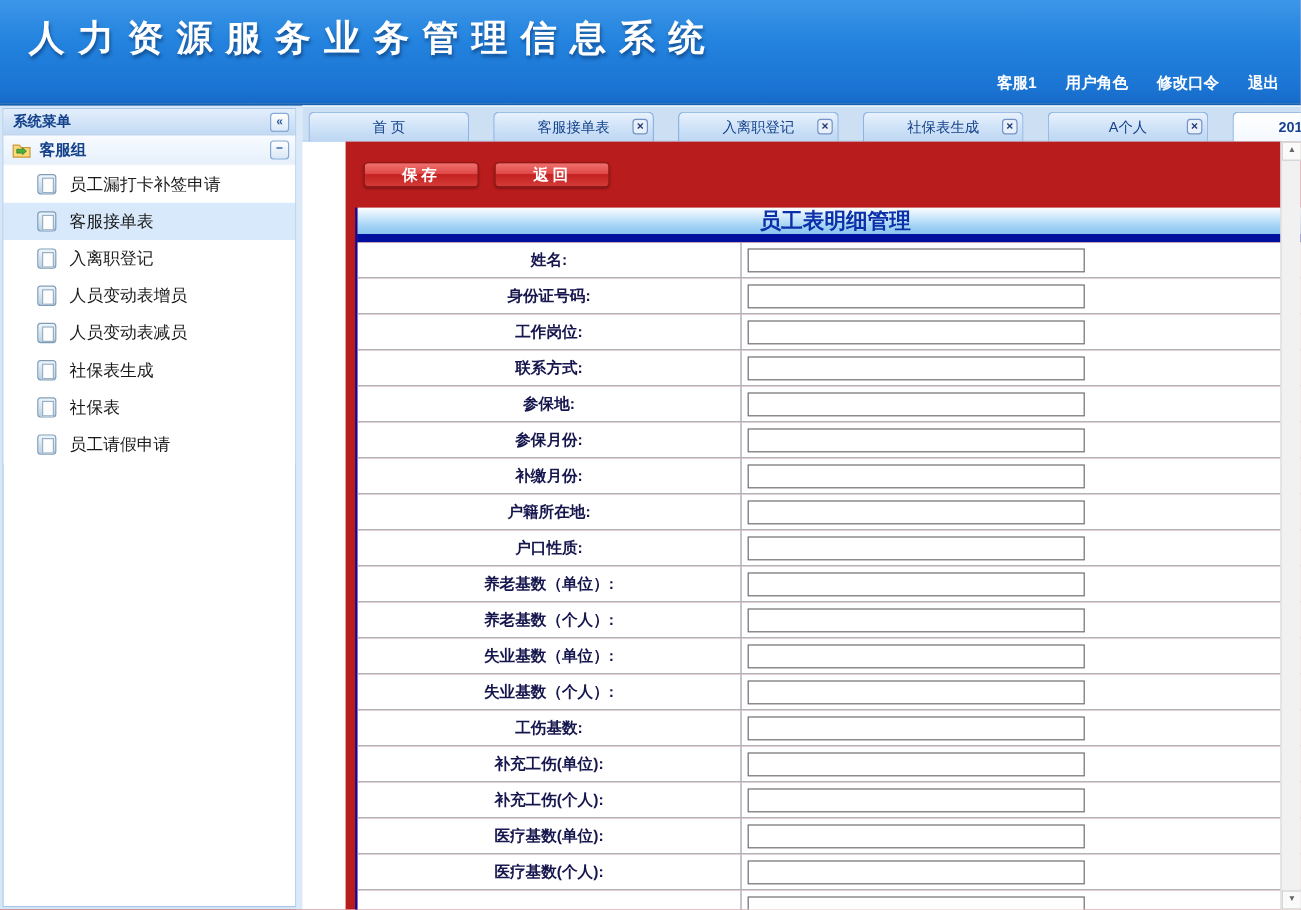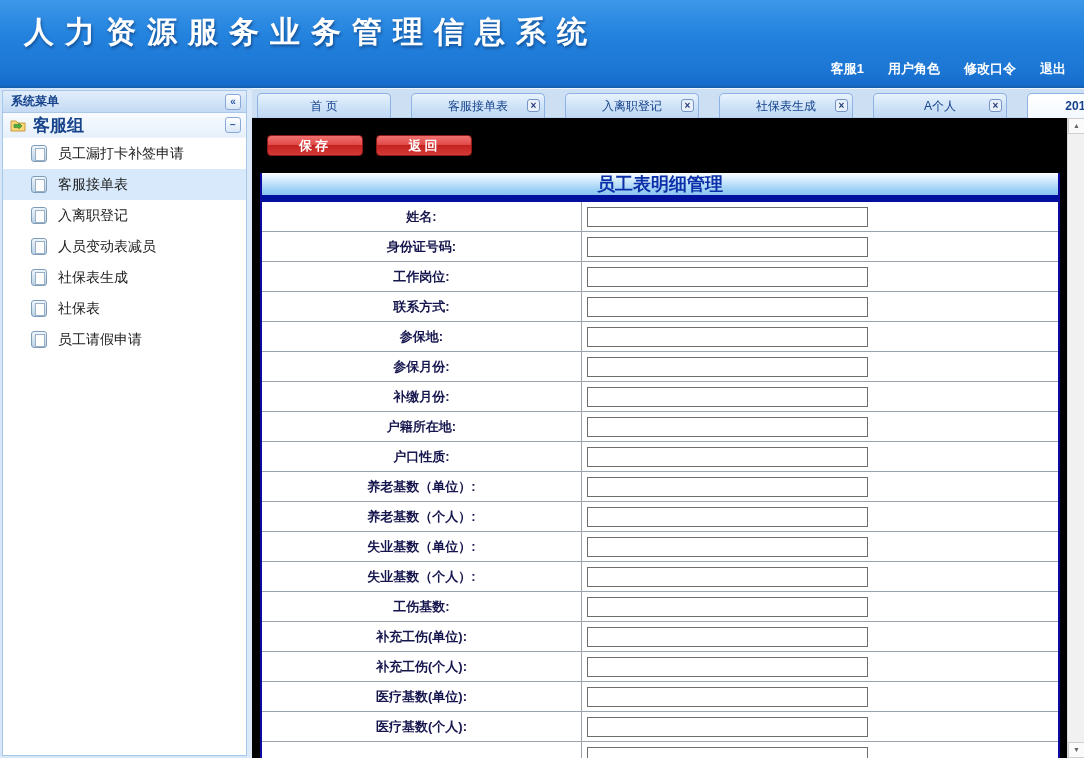--- a/index.html
+++ b/index.html
@@ -19,21 +19,21 @@
   .sidebar{ position:absolute; left:2px; top:90px; width:245px; height:666px; background:#fff;
     border:1px solid #a5c7e9; }
   .sidebar-header{ height:22px; display:flex; align-items:center; justify-content:space-between;
     padding:0 5px 0 8px; background:linear-gradient(180deg,#e3eefb,#c3daf3); border-bottom:1px solid #aac7e8; }
   .sidebar-header .t{ color:#15428b; font-size:12px; font-weight:bold; }
   .sq-btn{ width:16px; height:16px; border:1px solid #88a9d6; border-radius:3px;
     background:linear-gradient(180deg,#ffffff,#d8e7f7); color:#2b5aa5; font-size:10px; line-height:14px;
     text-align:center; font-weight:bold; cursor:pointer; display:inline-block; }
   .group-row{ height:25px; display:flex; align-items:center; padding:0 5px 0 7px;
     background:linear-gradient(180deg,#f8fbff,#e6f0fb); border-bottom:1px solid #eef4fb; cursor:pointer; }
-  .group-row .g-label{ color:#15428b; font-size:17px; font-weight:bold; margin-left:6px; flex:1; }
+  .group-row .g-label{ color:#15428b; font-size:13px; font-weight:bold; margin-left:6px; flex:1; }
   .menu-item{ height:31px; display:flex; align-items:center; padding-left:28px; cursor:pointer;
     font-size:14px; color:#1a1a1a; background:#fff; }
   .menu-item.selected{ background:#d7e9fb; }
   .menu-item .doc-icon{ margin-right:11px; }
   .doc-icon{ width:16px; height:17px; border:1px solid #7f9db9; border-radius:3px; flex:0 0 auto;
     background:linear-gradient(180deg,#eef5fb,#b9d2e6); position:relative; }
   .doc-icon::after{ content:""; position:absolute; left:3px; top:2px; width:8px; height:11px;
     background:#fdfdfd; border:1px solid #9ab0c6; }
   .folder-icon{ display:inline-block; line-height:0; }
 
@@ -47,21 +47,21 @@
   .tab{ flex:0 0 134px; height:25px; position:relative; display:flex; align-items:center; justify-content:center;
     border:1px solid #8db2e3; border-bottom:none; border-radius:5px 5px 0 0; cursor:pointer;
     background:linear-gradient(180deg,#e9f2fd 0%,#cfe3f8 50%,#bdd6f2 100%);
     color:#15428b; font-size:12px; }
   .tab.active{ background:linear-gradient(180deg,#ffffff,#f4f9ff); font-weight:bold; }
   .tab-close{ position:absolute; right:4px; top:5px; width:13px; height:13px; border:1px solid #7792c4;
     border-radius:3px; background:#e8f1fb; color:#233a74; font-size:10px; line-height:11px; text-align:center;
     font-weight:bold; cursor:pointer; }
 
   
-  .panel{ position:relative; height:640px; background:#000000; }
+  .panel{ position:relative; height:640px; background:#b91c1c;margin-left:36px; }
   .toolbar{ padding:17px 0 0 15px; height:55px; }
   .red-btn{ width:96px; height:21px; margin-right:9px; border:1px solid #8f1a17; border-radius:4px;
     background:linear-gradient(180deg,#f0716f 0%,#e04a48 45%,#c42220 50%,#d23a38 100%);
     color:#fff; font-weight:bold; font-size:13px; letter-spacing:3px; cursor:pointer;
     box-shadow:0 1px 2px rgba(0,0,0,.3); font-family:"Liberation Sans", sans-serif; }
 
   
   .form-table{ margin-left:8px; width:800px; border-left:2px solid #0a0aa0; border-right:2px solid #0a0aa0; }
   .form-title{ height:22px; line-height:22px; text-align:center; font-size:18px; font-weight:bold; color:#0b2fa8;
     background:linear-gradient(180deg,#fdfeff 0%,#cfe9fc 35%,#9dd0f5 75%,#8ac3ef 100%); }
@@ -117,20 +117,24 @@
   <div class="menu-item selected">
     <span class="doc-icon"></span>
     <span>客服接单表</span>
   </div>
   <div class="menu-item">
     <span class="doc-icon"></span>
     <span>入离职登记</span>
   </div>
   <div class="menu-item">
     <span class="doc-icon"></span>
+    <span>人员变动表增员</span>
+  </div>
+  <div class="menu-item">
+    <span class="doc-icon"></span>
     <span>人员变动表减员</span>
   </div>
   <div class="menu-item">
     <span class="doc-icon"></span>
     <span>社保表生成</span>
   </div>
   <div class="menu-item">
     <span class="doc-icon"></span>
     <span>社保表</span>
   </div>

